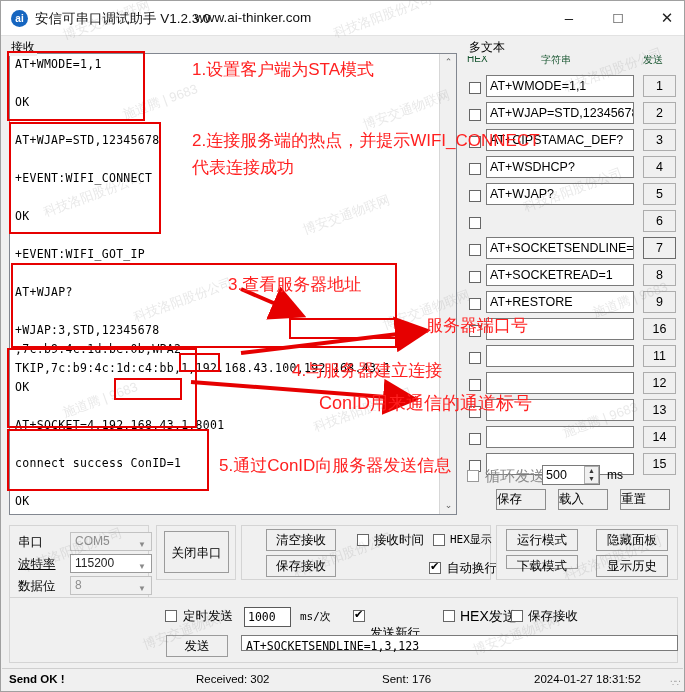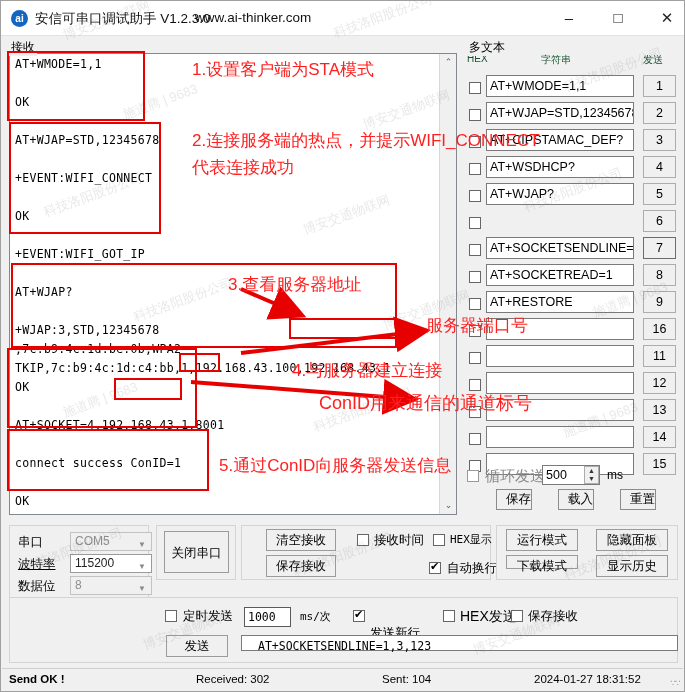--- a/index.html
+++ b/index.html
@@ -63,41 +63,41 @@
   .mt-btn.sel{border:1px solid #6b6b6b;}
 
   
   .loop-cb{position:absolute;left:466px;top:469px;width:12px;height:12px;border:1px solid #999;background:#fff;box-sizing:border-box;}
   .loop-lbl{position:absolute;left:484px;top:466px;font-size:15px;color:#8a8a8a;}
   .loop-spin{position:absolute;left:541px;top:464px;width:58px;height:20px;background:#fff;
     border:1px solid #7a7a7a;box-sizing:border-box;font-size:12.5px;line-height:18px;padding-left:3px;}
   .spin-arrows{position:absolute;left:583px;top:465px;width:15px;height:18px;background:#f0f0f0;border:1px solid #adadad;box-sizing:border-box;}
   .spin-arrows div{height:8px;text-align:center;line-height:8px;font-size:7px;color:#333;}
   .ms-lbl{position:absolute;left:606px;top:467px;font-size:12px;}
-  .mbtn{position:absolute;top:488px;width:36px;height:21px;background:#f0f0f0;border:1px solid #8c8c8c;
-    box-sizing:border-box;text-align:right;line-height:19px;font-size:12.5px;}
+  .mbtn{position:absolute;top:488px;width:50px;height:21px;background:#f0f0f0;border:1px solid #8c8c8c;
+    box-sizing:border-box;text-align:left;line-height:19px;font-size:12.5px;}
 
   
   .panel{position:absolute;border:1px solid #d4d4d4;box-sizing:border-box;background:#f0f0f0;}
   .sp-lbl{position:absolute;left:8px;font-size:12.5px;color:#000;}
   .sp-combo{position:absolute;left:60px;width:82px;height:19px;background:#f0f0f0;border:1px solid #c2c2c2;
     box-sizing:border-box;font-size:12px;line-height:17px;padding-left:4px;color:#8e8e8e;}
   .sp-combo.active{background:#fff;border:1px solid #9a9a9a;color:#222;}
   .sp-combo .chev{position:absolute;right:5px;top:3px;font-size:8px;color:#8a8a8a;}
 
   .bigbtn{position:absolute;background:#f0f0f0;border:1px solid #9b9b9b;box-sizing:border-box;
     text-align:center;font-size:12.5px;color:#000;}
 
   .cb{position:absolute;width:12px;height:12px;border:1px solid #666;background:#fff;box-sizing:border-box;}
   .cb.checked:after{content:"✔";position:absolute;left:0px;top:-3px;font-size:11px;color:#000;}
   .cblbl{position:absolute;font-size:12.5px;color:#000;}
 
   .sendfield{position:absolute;left:240px;top:634px;width:437px;height:16px;background:#fff;
     border:1px solid #7a7a7a;box-sizing:border-box;
-    font-family:"DejaVu Sans Mono","Liberation Mono",monospace;font-size:11.5px;line-height:20px;padding-left:16px;}
+    font-family:"DejaVu Sans Mono","Liberation Mono",monospace;font-size:11.5px;line-height:20px;padding-left:4px;}
   .numfield{position:absolute;left:243px;top:606px;width:47px;height:20px;background:#fff;
     border:1px solid #5a5a5a;box-sizing:border-box;
     font-family:"DejaVu Sans Mono","Liberation Mono",monospace;font-size:11.5px;line-height:18px;padding-left:3px;}
 
   
   .statusbar{position:absolute;left:1px;bottom:1px;width:681px;height:22px;background:#f0f0f0;
     border-top:1px solid #cfcfcf;box-sizing:border-box;}
   .st-item{position:absolute;top:4px;font-size:11.5px;color:#000;}
   .st-item.bold{font-weight:bold;}
   .grip{position:absolute;right:3px;bottom:2px;font-size:9px;color:#999;letter-spacing:-1px;}
@@ -271,21 +271,21 @@
   <div class="cb" style="left:442px;top:609px;"></div>
   <div class="cblbl" style="left:459px;top:607px;font-family:Liberation Sans, sans-serif;font-size:14px;">HEX发送</div>
   <div class="cb" style="left:510px;top:609px;"></div>
   <div class="cblbl" style="left:527px;top:607px;">保存接收</div>
   <div class="bigbtn" style="left:165px;top:634px;width:62px;height:22px;line-height:20px;">发送</div>
   <div class="sendfield">AT+SOCKETSENDLINE=1,3,123</div>
 
   <div class="statusbar">
     <div class="st-item bold" style="left:7px;">Send OK !</div>
     <div class="st-item" style="left:194px;">Received: 302</div>
-    <div class="st-item" style="left:380px;">Sent: 104</div>
+    <div class="st-item" style="left:380px;">Sent: 176</div>
     <div class="st-item" style="left:532px;">2024-01-27 18:31:52</div>
     <div class="grip">∵∵</div>
   </div>
 
   <div class="wm" style="left:60px;top:10px;transform:rotate(-20deg);">博安交通物联网</div>
   <div class="wm" style="left:330px;top:6px;transform:rotate(-20deg);">科技洛阳股份公司</div>
   <div class="wm" style="left:120px;top:92px;transform:rotate(-20deg);">施道腾 | 9683</div>
   <div class="wm" style="left:360px;top:100px;transform:rotate(-20deg);">博安交通物联网</div>
   <div class="wm" style="left:560px;top:60px;transform:rotate(-20deg);">科技洛阳股份公司</div>
   <div class="wm" style="left:40px;top:185px;transform:rotate(-20deg);">科技洛阳股份公司</div>

